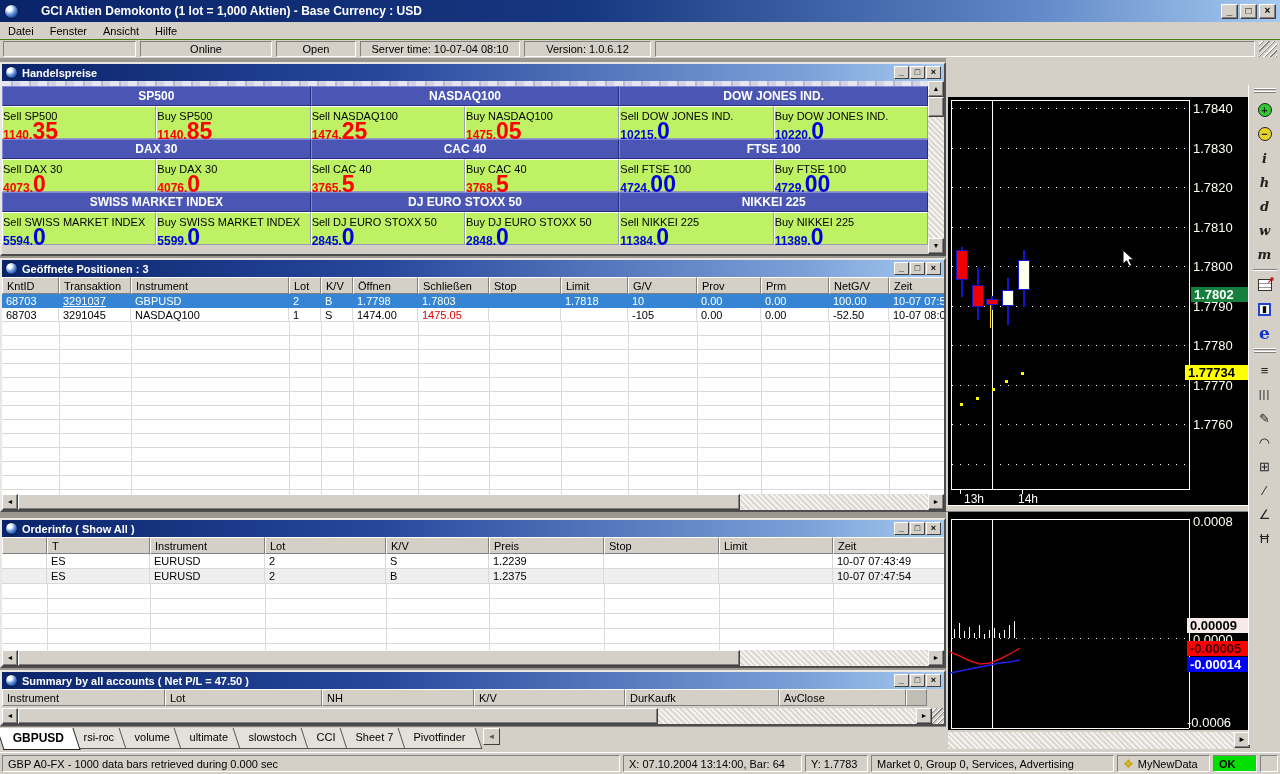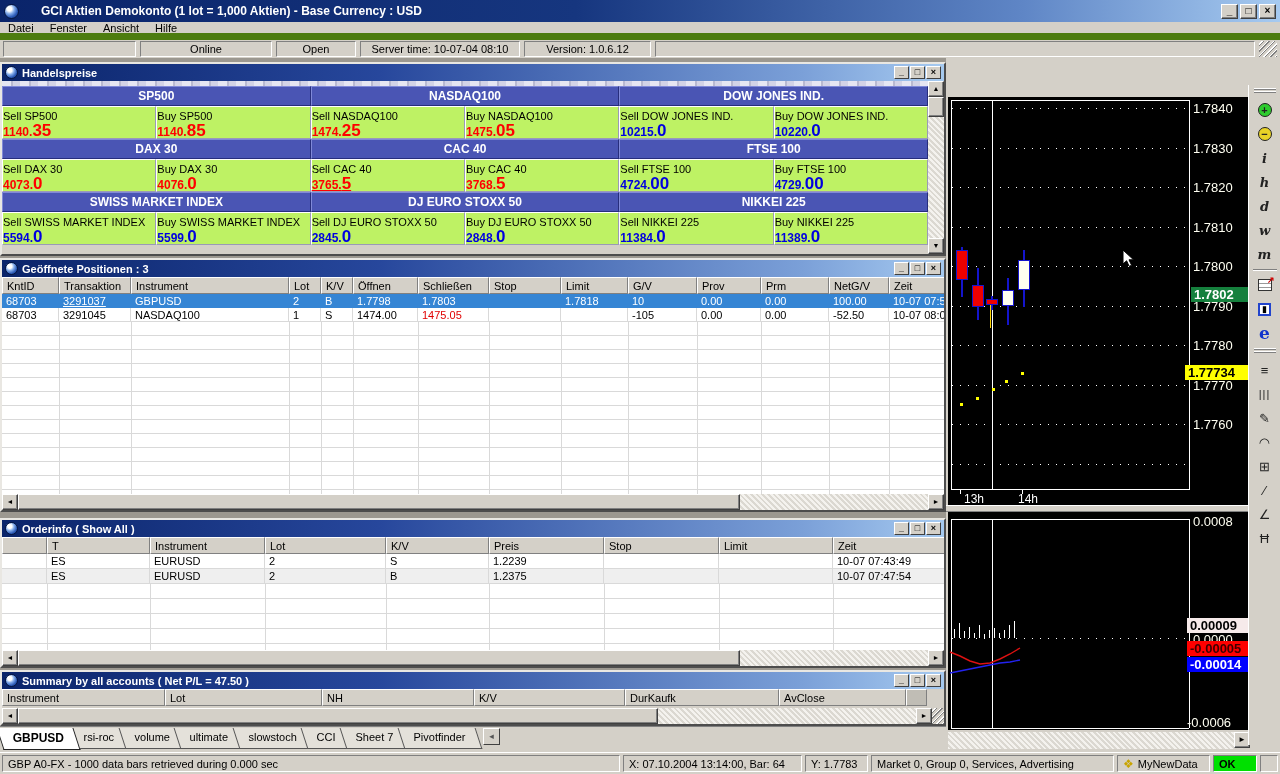--- a/index.html
+++ b/index.html
@@ -11,21 +11,21 @@
   .main-title{position:absolute;left:0;top:0;width:1280px;height:22px;
     background:linear-gradient(to right,#0a246a 0%,#16367f 45%,#5f86c6 80%,#a6caf0 100%);
     color:#fff;font-weight:bold;font-size:12px;display:flex;align-items:center;padding:0 4px;gap:22px}
   .app-icon{width:15px;height:15px;border-radius:50%;flex:0 0 15px;
     background:radial-gradient(circle at 34% 30%,#ffffff 0 18%,#7fa8e8 40%,#2d5cb8 65%,#0c2a72 100%);
     border:1px solid #05153f}
   .winbtns{margin-left:auto;display:flex;gap:2px}
   .wbtn{width:17px;height:15px;background:#d4d0c8;border:1px solid;border-color:#ffffff #404040 #404040 #ffffff;
     box-shadow:inset -1px -1px 0 #808080;color:#000;font-size:10px;line-height:12px;text-align:center;font-weight:bold}
   .menubar{position:absolute;left:0;top:22px;width:1280px;height:18px;background:#d4d0c8;
-    display:flex;align-items:center;border-bottom:7px solid #4d7c0f}
+    display:flex;align-items:center;border-bottom:1px solid #4d7c0f}
   .menu-item{padding:2px 8px}
   .toolbar{position:absolute;left:0;top:40px;width:1280px;height:18px;display:flex;align-items:stretch;padding:1px 3px;gap:4px}
   .tcell{border:1px solid;border-color:#808080 #ffffff #ffffff #808080;display:flex;align-items:center;justify-content:center;
     white-space:nowrap;overflow:hidden;background:#d4d0c8}
   .grip{width:18px;background:repeating-linear-gradient(135deg,#d4d0c8 0 2px,#ffffff 2px 3px,#808080 3px 4px)}
 
   
   #mdi{position:absolute;left:0;top:58px;width:1280px;height:694px;background:#9c9890}
   .win{position:absolute;background:#d4d0c8;border:2px solid;border-color:#e9e7e2 #4d4d4d #4d4d4d #e9e7e2}
   .ctitle{height:17px;background:linear-gradient(to right,#0a246a 0%,#27479c 40%,#7ba0d8 85%,#a6caf0 100%);
@@ -41,21 +41,21 @@
   .hp-rows{position:absolute;left:0;top:0;right:16px;bottom:0}
   .hp-sliver{height:5px;background:repeating-linear-gradient(to right,#e6e6f2 0 9px,#b9b9d0 9px 11px,#d3d3e6 11px 18px)}
   .hp-band{display:flex;height:20px}
   .hp-gh{flex:1;background:#4a55b4;color:#fff;font-weight:bold;font-size:12px;display:flex;align-items:center;justify-content:center;
     border:1px solid;border-color:#8089d8 #272e7d #272e7d #8089d8}
   .hp-prices{display:flex;height:33px}
   .hp-cell{flex:1;background:#bef264;border:1px solid;border-color:#ffffff #9a9ab6 #9a9ab6 #ffffff;text-align:left;padding-top:3px;cursor:default}
   .hp-lbl{font-size:11px;line-height:13px;color:#000}
   .hp-val{line-height:16px;font-weight:bold}
   .vi{font-size:12px}
-  .vd{font-size:17px;letter-spacing:0}
+  .vd{font-size:23px;letter-spacing:0}
 
   
   .vscroll{position:absolute;right:0;top:0;bottom:0;width:16px;background:#ece9e4;display:flex;flex-direction:column}
   .hscroll{position:absolute;left:0;right:0;bottom:0;height:16px;background:#ece9e4;display:flex}
   .sbtn{flex:0 0 16px;width:16px;height:16px;background:#d4d0c8;border:1px solid;border-color:#ffffff #404040 #404040 #ffffff;
     box-shadow:inset -1px -1px 0 #808080;font-size:8px;line-height:14px;text-align:center;color:#000}
   .sthumb{background:#d4d0c8;border:1px solid;border-color:#ffffff #404040 #404040 #ffffff;box-shadow:inset -1px -1px 0 #808080}
   .strack{flex:1;background:repeating-linear-gradient(45deg,#f4f2ee 0 2px,#dbd8d1 2px 4px)}
 
   

